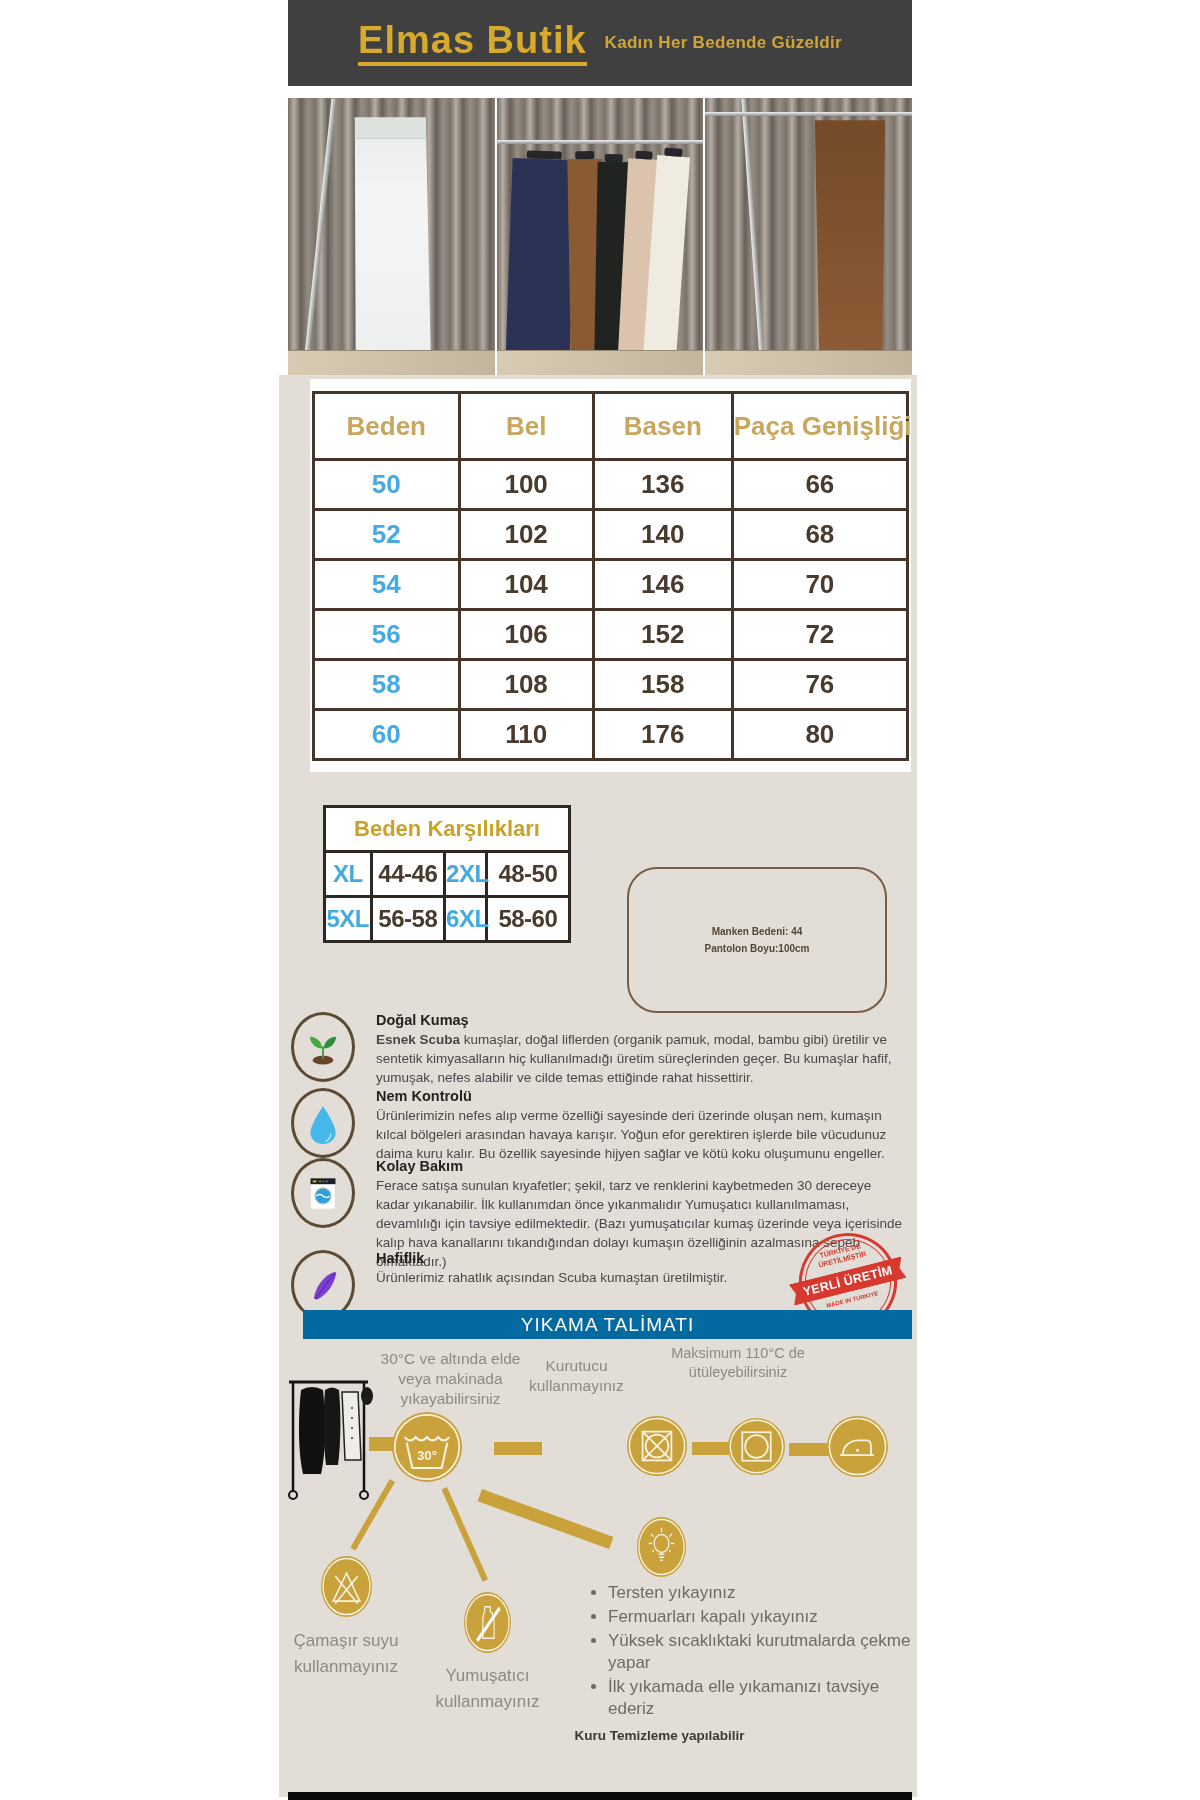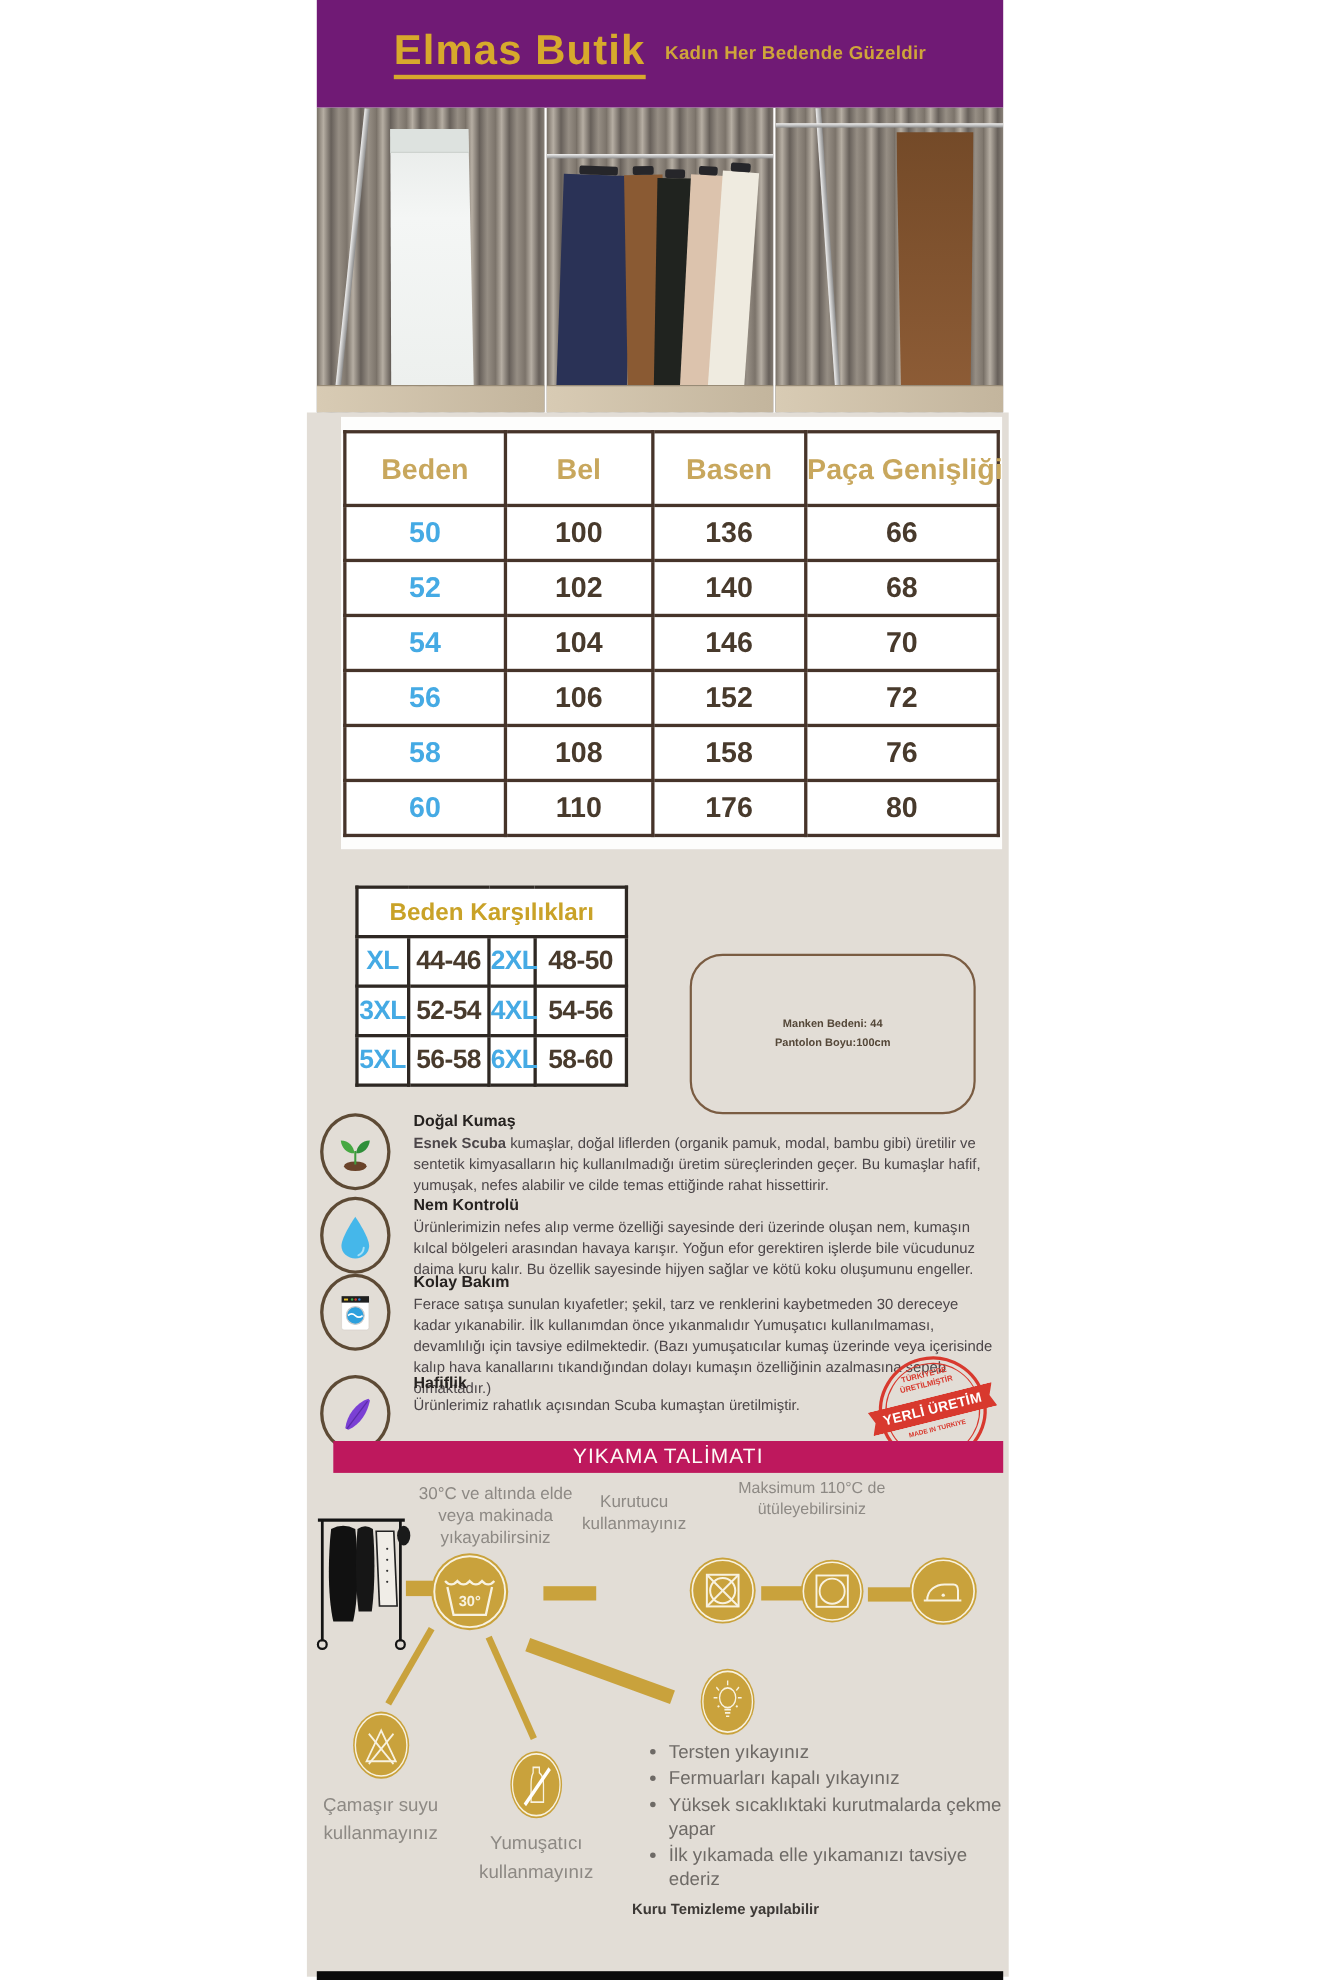--- a/index.html
+++ b/index.html
@@ -1,20 +1,20 @@
 <!DOCTYPE html>
 <html><head>
 <meta charset="utf-8">
 <style>
   html,body{margin:0;padding:0;background:#ffffff;}
   .canvas{position:relative;width:1200px;height:1800px;background:#ffffff;margin:0 auto;overflow:hidden;
           font-family:"Liberation Sans","DejaVu Sans",sans-serif;}
 
   
-  .header-bar{position:absolute;left:288px;top:0;width:624px;height:98px;background:#701a75;
+  .header-bar{position:absolute;left:288px;top:0;width:624px;height:86px;background:#404040;
               display:flex;align-items:center;justify-content:center;gap:18px;}
   .brand{color:#d7a92c;font-size:38px;font-weight:bold;letter-spacing:1px;
          border-bottom:4px solid #d7a92c;padding-bottom:3px;line-height:1;}
   .tagline{color:#cfa53a;font-size:17px;font-weight:bold;letter-spacing:.3px;}
 
   
   .photos{position:absolute;left:288px;top:98px;width:624px;height:277px;display:flex;gap:2px;background:#fff;}
   .photo{position:relative;flex:1 1 0;overflow:hidden;
          background:repeating-linear-gradient(90deg,#776f66 0px,#b6aea3 6px,#67605a 13px,#968e84 20px,#7d756c 27px);}
   .photo::after{content:"";position:absolute;left:0;right:0;bottom:0;height:24px;
@@ -64,21 +64,21 @@
   .stamp{position:absolute;left:799px;top:1233px;width:98px;height:98px;transform:rotate(-14deg);}
   .stamp-circle{position:absolute;inset:0;border:3px solid #d8392e;border-radius:50%;}
   .stamp-circle::before{content:"";position:absolute;inset:3px;border:1px solid #d8392e;border-radius:50%;}
   .stamp-top{position:absolute;top:13px;width:100%;text-align:center;color:#d8392e;font-size:7px;font-weight:bold;line-height:1.25;}
   .stamp-ribbon{position:absolute;top:37px;left:-9px;width:116px;background:#d8392e;color:#fff;font-size:12.5px;
                 font-weight:bold;text-align:center;padding:4px 0;letter-spacing:.3px;
                 clip-path:polygon(0 0,100% 0,96% 50%,100% 100%,0 100%,4% 50%);}
   .stamp-bottom{position:absolute;top:64px;width:100%;text-align:center;color:#d8392e;font-size:6px;font-weight:bold;}
 
   
-  .banner{position:absolute;left:303px;top:1310px;width:609px;height:29px;background:#be185d;
+  .banner{position:absolute;left:303px;top:1310px;width:609px;height:29px;background:#0369a1;
           color:#fdfbf6;display:flex;align-items:center;justify-content:center;font-size:19px;letter-spacing:1px;}
   .wash-label{position:absolute;color:#8d8984;font-size:15.5px;text-align:center;line-height:1.3;}
   .care{position:absolute;border-radius:50%;background:#c9a23c;}
   .care svg{display:block;width:100%;height:100%;}
   .bar{position:absolute;background:#c9a23c;}
   .diag{position:absolute;background:#c9a23c;transform-origin:0 0;}
   .bullets{position:absolute;left:588px;top:1582px;width:330px;color:#6e6a66;font-size:17px;line-height:1.3;}
   .bullets ul{margin:0;padding-left:20px;}
   .bullets li{margin-bottom:2px;}
   .dryclean{position:absolute;left:552px;top:1728px;width:215px;text-align:center;
@@ -183,26 +183,20 @@
         <tr>
       <th colspan="4">Beden Karşılıkları</th>
     </tr>
     <tr>
       <td class="sz">XL</td>
       <td class="rg">44-46</td>
       <td class="sz">2XL</td>
       <td class="rg">48-50</td>
     </tr>
     <tr>
-      <td class="sz">3XL</td>
-      <td class="rg">52-54</td>
-      <td class="sz">4XL</td>
-      <td class="rg">54-56</td>
-    </tr>
-    <tr>
       <td class="sz">5XL</td>
       <td class="rg">56-58</td>
       <td class="sz">6XL</td>
       <td class="rg">58-60</td>
     </tr>
   </tbody>
     </table>
 
   <div class="model-box">
     <div>Manken Bedeni: 44</div>

